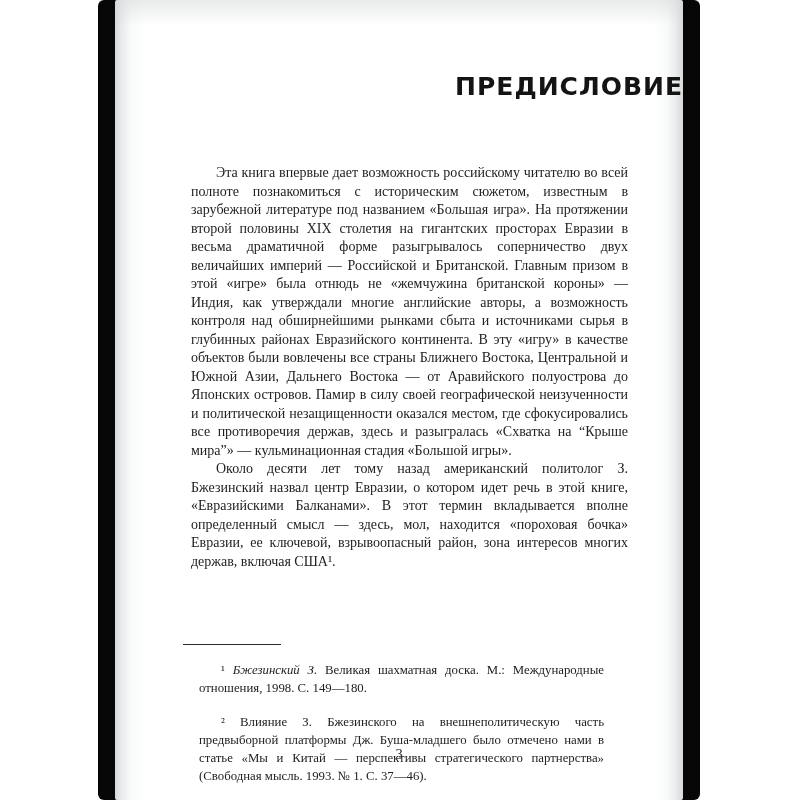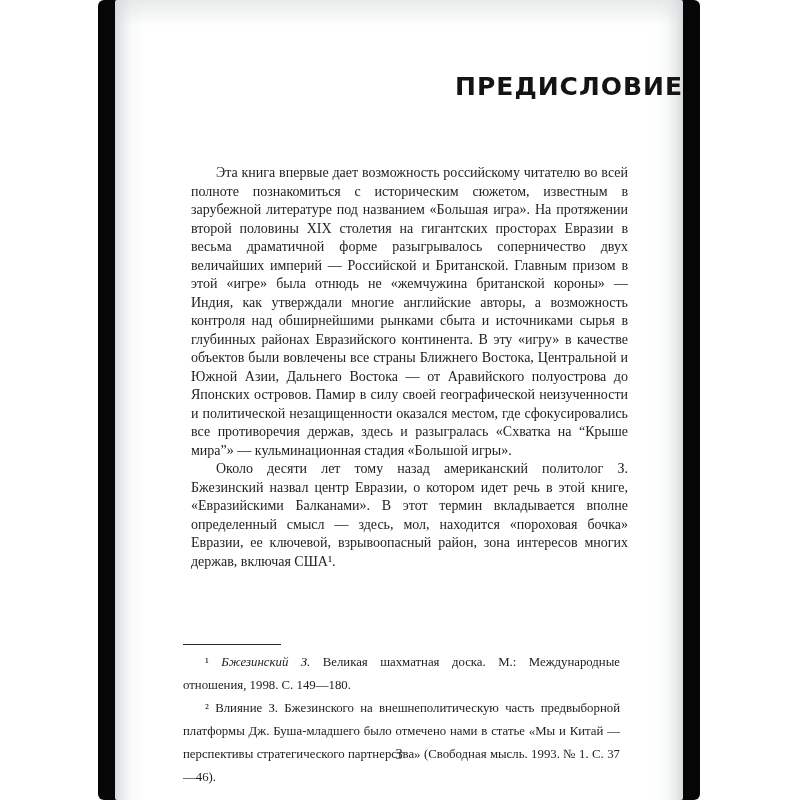--- a/index.html
+++ b/index.html
@@ -75,23 +75,23 @@
     width: 437px;
     color: #222222;
   }
   .footnote-rule {
     width: 98px;
     height: 0;
     border-top: 1.5px solid #2b2b2b;
     margin: 0 0 6px 0;
   }
   .footnotes p {
-    margin: 0;
+    margin: 16px;
     font-size: 12.8px;
-    line-height: 23px;
+    line-height: 18px;
     text-align: justify;
     text-indent: 22px;
     hyphens: auto;
     -webkit-hyphens: auto;
   }
   .footnotes .fn-author { font-style: italic; }
   .page-number {
     position: absolute;
     top: 746px;
     left: 0;

